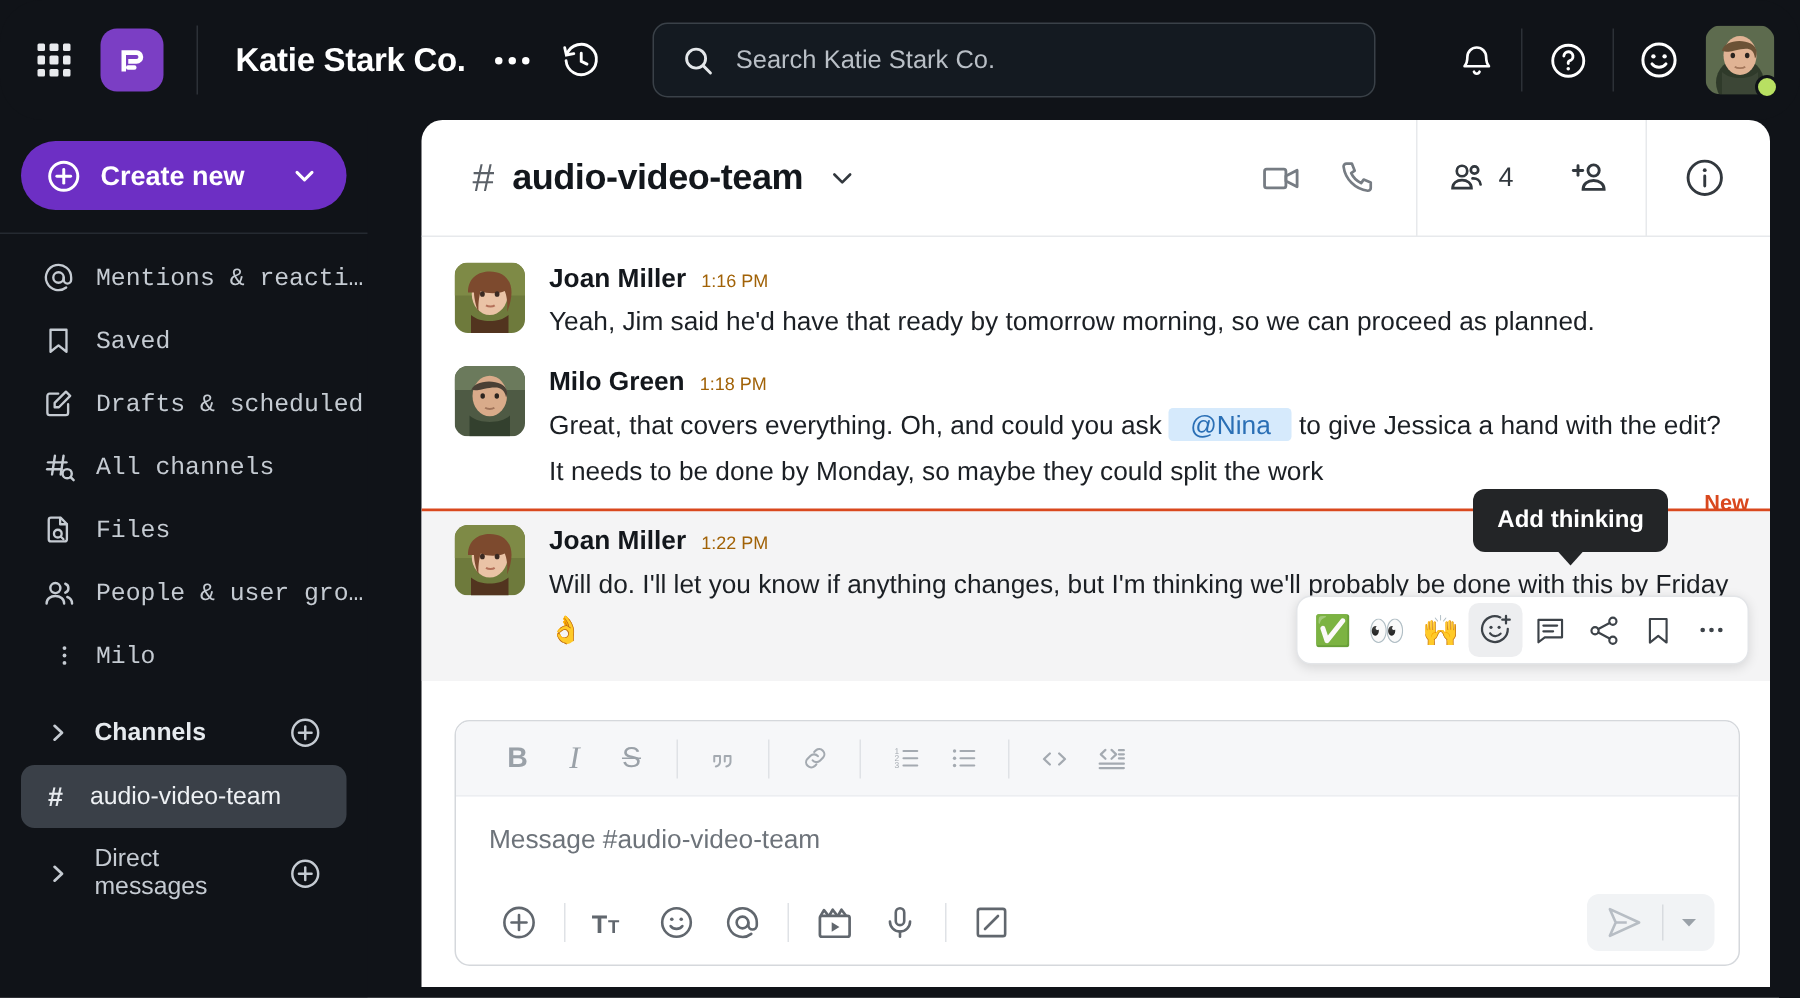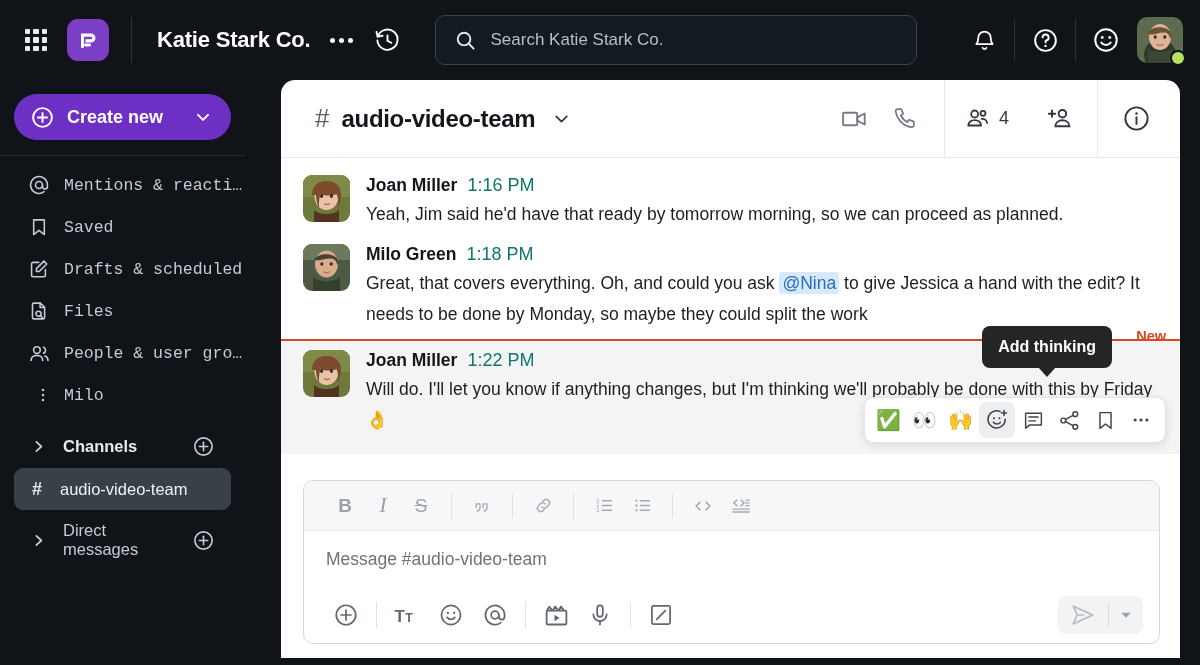--- a/index.html
+++ b/index.html
@@ -110,23 +110,23 @@
   .member-btn .cnt { font-size: 18px; color:#32383e; margin-left: 7px; }
 
   
   .messages { position: relative; padding-top: 8px; }
   .msg { display:flex; padding: 9px 20px 5px 22px; position: relative; }
   .msg.highlight { background: #f4f4f5; padding-bottom: 18px; }
   .msg .av { width: 47px; height: 47px; border-radius: 9px; overflow: hidden; flex: 0 0 47px; }
   .msg .body { margin-left: 16px; flex: 1; min-width: 0; }
   .mhead { display:flex; align-items: baseline; }
   .mhead .nm { font-size: 17.5px; font-weight: bold; color:#13171c; cursor:pointer; }
-  .mhead .tm { font-size: 18px; color:#0f766e; margin-left: 10px; cursor:pointer; }
+  .mhead .tm { font-size: 12px; color:#a16207; margin-left: 10px; cursor:pointer; }
   .mtext { font-size: 17.5px; color:#1b1f24; line-height: 31px; margin-top: 3px; }
-  .mention { background: #d6eafc; color: #2a6fb5; border-radius: 3px; padding: 1px 3px; cursor:pointer; }
+  .mention { background: #d6eafc; color: #2a6fb5; border-radius: 3px; padding: 1px 14px; cursor:pointer; }
   .emoji { font-size: 18px; }
 
   .new-divider {
     position: relative; height: 2px; background: #d9481e; margin: 4px 0 0 0;
   }
   .new-label {
     position: absolute; right: 14px; top: -11px; color:#d9481e;
     font-size: 14.5px; font-weight: bold; background: transparent;
   }
 
@@ -321,20 +321,33 @@
       <div class="nav-item">
         <span class="ni">
           <svg width="22" height="22" viewBox="0 0 24 24" fill="none" stroke="#c5cbd2" stroke-width="1.7" stroke-linecap="round" stroke-linejoin="round">
             <path d="M19 12.5v6.3a1.7 1.7 0 0 1-1.7 1.7H5.6a1.7 1.7 0 0 1-1.7-1.7V6.5a1.7 1.7 0 0 1 1.7-1.7h6.2"></path>
             <path d="M17.4 3.4l3.1 3.1-8.2 8.2H9.2v-3.1z"></path>
           </svg>
         </span>
         <span class="nl">Drafts &amp; scheduled</span>
       </div>
 
+      <div class="nav-item">
+        <span class="ni">
+          <svg width="23" height="23" viewBox="0 0 24 24" fill="none" stroke="#c5cbd2" stroke-width="1.7" stroke-linecap="round">
+            <line x1="9" y1="4" x2="7" y2="17"></line>
+              <line x1="15" y1="4" x2="13" y2="17"></line>
+            <line x1="4.2" y1="8.6" x2="17" y2="8.6"></line>
+              <line x1="3.6" y1="13.4" x2="13.5" y2="13.4"></line>
+            <circle cx="17.5" cy="16.5" r="3.2"></circle>
+              <line x1="19.9" y1="18.9" x2="22" y2="21"></line>
+          </svg>
+        </span>
+        <span class="nl">All channels</span>
+      </div>
 
       <div class="nav-item">
         <span class="ni">
           <svg width="22" height="22" viewBox="0 0 24 24" fill="none" stroke="#c5cbd2" stroke-width="1.7" stroke-linecap="round" stroke-linejoin="round">
             <path d="M13.5 3.4H6.5A1.6 1.6 0 0 0 4.9 5v14a1.6 1.6 0 0 0 1.6 1.6h10A1.6 1.6 0 0 0 18.1 19V8z"></path>
             <polyline points="13.2,3.5 13.2,8.2 18,8.2"></polyline>
             <circle cx="11.5" cy="15" r="2.8"></circle>
               <line x1="13.6" y1="17.1" x2="15.6" y2="19.1"></line>
           </svg>
         </span>

